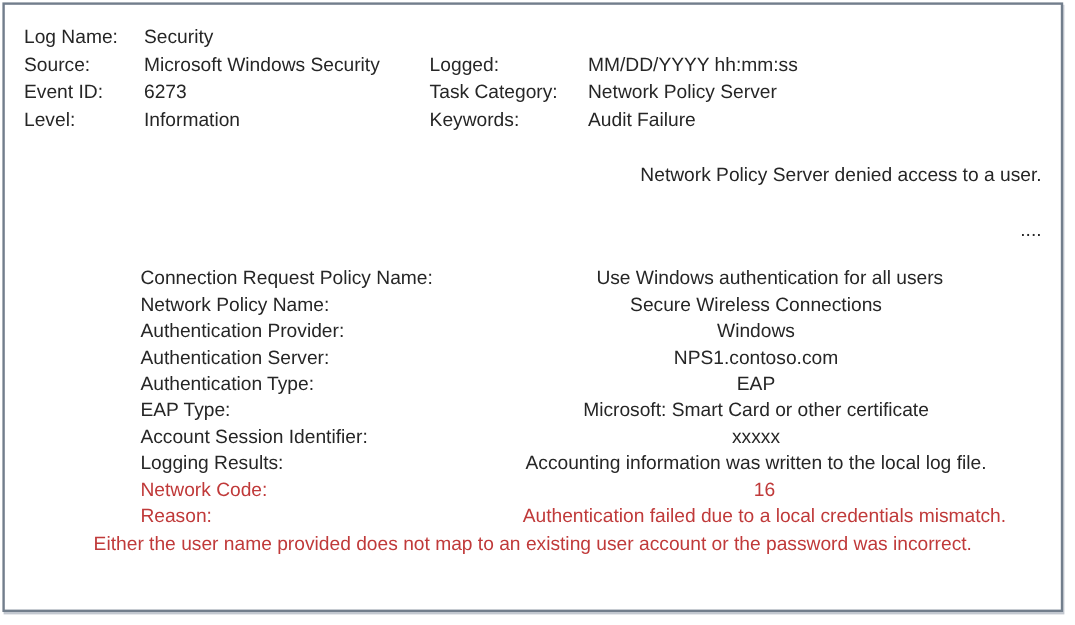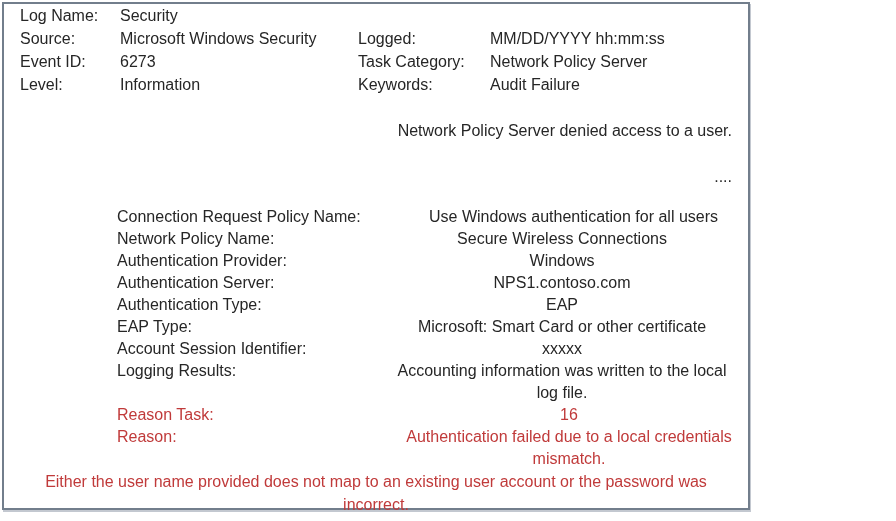--- a/index.html
+++ b/index.html
@@ -10,27 +10,27 @@
   body {
     width: 896px;
     height: 521px;
     overflow: hidden;
     font-family: "Liberation Sans", sans-serif;
   }
   .frame {
     position: absolute;
     left: 2px;
     top: 2px;
-    width: 748px;
+    width: 884px;
     height: 508px;
     border: 2px solid #727E8C;
     background: #ffffff;
     box-shadow: 1px 2px 0 #c3c8d0;
     box-sizing: border-box;
-    padding: 0 16px 0 16px;
+    padding: 16px 16px 0 16px;
     font-size: 16px;
     line-height: 23px;
     color: #262626;
   }
   .hdr-row { display: flex; }
   .hl  { width: 100px; flex-shrink: 0; }
   .hv  { width: 238px; flex-shrink: 0; }
   .hl2 { width: 132px; flex-shrink: 0; }
   .hv2 { flex: 1; }
   .spacer   { height: 23px; }
@@ -118,21 +118,21 @@
     </div>
     <div class="detail-row">
       <span class="dl">Account Session Identifier:</span>
       <span class="dv">xxxxx</span>
     </div>
     <div class="detail-row">
       <span class="dl">Logging Results:</span>
       <span class="dv">Accounting information was written to the local log file.</span>
     </div>
     <div class="detail-row red">
-      <span class="dl">Reason Task:</span>
+      <span class="dl">Network Code:</span>
       <span class="dv">16</span>
     </div>
     <div class="detail-row red">
       <span class="dl">Reason:</span>
       <span class="dv">Authentication failed due to a local credentials mismatch.</span>
     </div>
   </div>
 
   <p class="footer-note">Either the user name provided does not map to an existing user account or the password was incorrect.</p>
 

